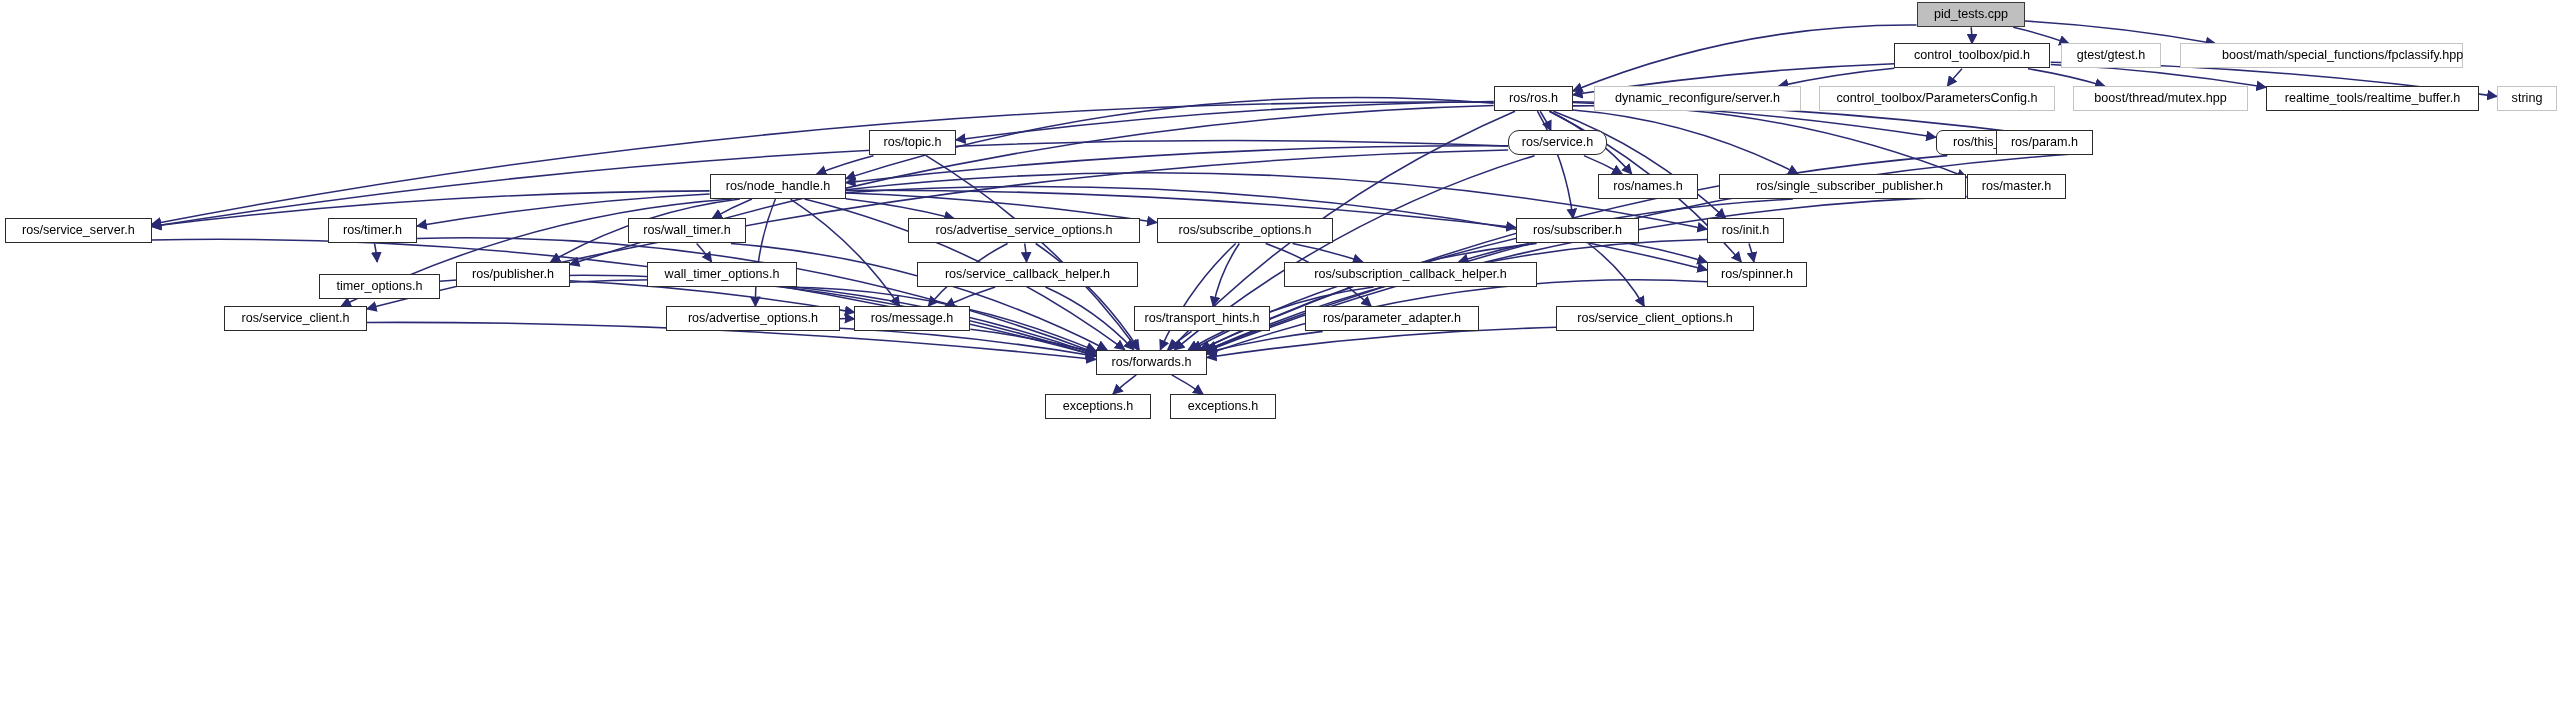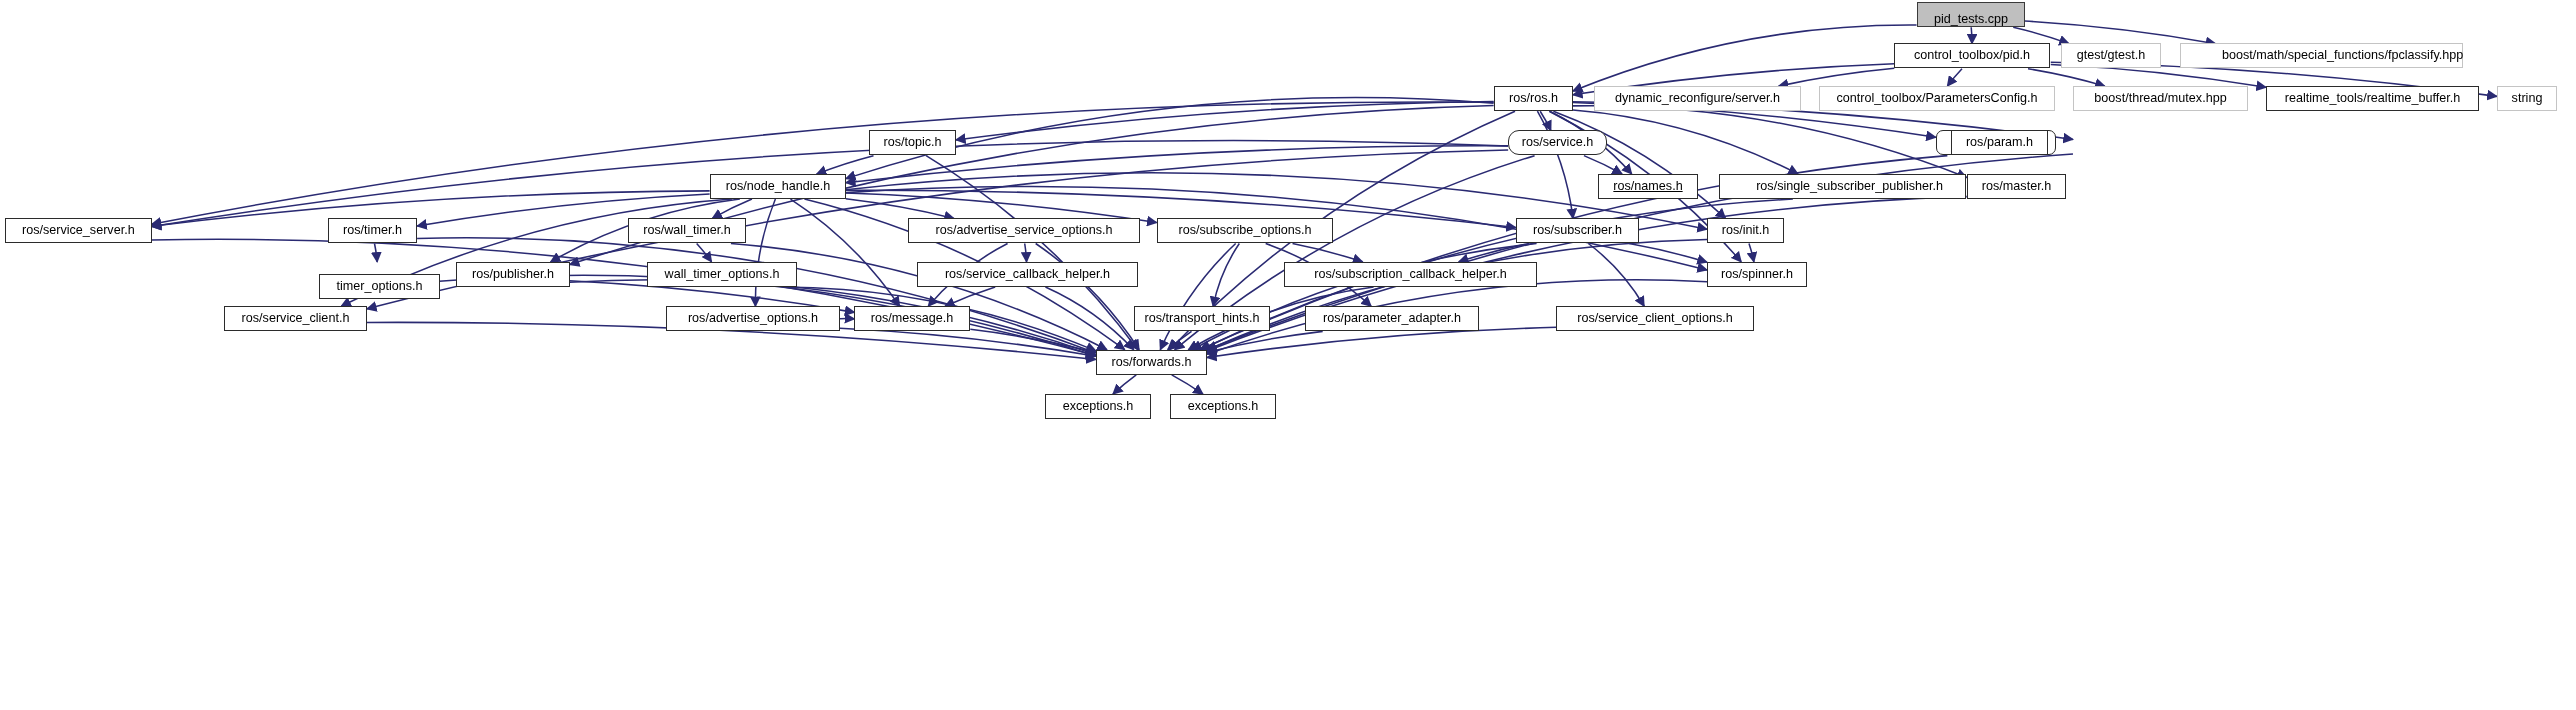--- a/index.html
+++ b/index.html
@@ -123,21 +123,21 @@
         <path d="M 870 339.8181818181818 Q 1003.3672727272727 346.32272727272726 1135 368.72727272727275" fill="none" stroke="#2a2a72" stroke-width="1.6" marker-end="url(#arrow)"></path>
         <path d="M 1005 340.90909090909093 Q 1070.709090909091 348.82727272727277 1135 364.54545454545456" fill="none" stroke="#2a2a72" stroke-width="1.6" marker-end="url(#arrow)"></path>
         <path d="M 1234.1 343 Q 1221.18 351.759 1209.4 362" fill="none" stroke="#2a2a72" stroke-width="1.6" marker-end="url(#arrow)"></path>
         <path d="M 1369.9222222222222 343 Q 1309.3122333556003 350.21696259185035 1250 364.6292585170341" fill="none" stroke="#2a2a72" stroke-width="1.6" marker-end="url(#arrow)"></path>
         <path d="M 1612 338.83620689655174 Q 1430.0637931034482 343.5796551724138 1250 370.0431034482759" fill="none" stroke="#2a2a72" stroke-width="1.6" marker-end="url(#arrow)"></path>
         <path d="M 1176.8152173913043 388 Q 1164.15 397.27608695652174 1152.6847826086957 408" fill="none" stroke="#2a2a72" stroke-width="1.6" marker-end="url(#arrow)"></path>
         <path d="M 1213.554347826087 388 Q 1230.35 397.0282608695652 1245.945652173913 408" fill="none" stroke="#2a2a72" stroke-width="1.6" marker-end="url(#arrow)"></path>
       </g>
   </svg>
   <div id="nodes">
-      <div class="node root" style="left: 1917px; top: 1.9px; width: 108px; align-items: flex-end;">
+      <div class="node root" style="left: 1917px; top: 1.9px; width: 108px;">
         <span>pid_tests.cpp</span>
       </div>
       <div class="node strong" style="left: 1894px; top: 43px; width: 156px;">
         <span>control_toolbox/pid.h</span>
       </div>
       <div class="node" style="left: 2061px; top: 43px; width: 100px;">
         <span>gtest/gtest.h</span>
       </div>
       <div class="node" style="left: 2180px; top: 43px; width: 283px; padding-left: 48px;">
         <span>boost/math/special_functions/fpclassify.hpp</span>
@@ -162,27 +162,27 @@
       </div>
       <div class="node strong" style="left: 869px; top: 130px; width: 87px;">
         <span>ros/topic.h</span>
       </div>
       <div class="node strong" style="left: 1508px; top: 130px; width: 99px; border-radius: 11px;">
         <span>ros/service.h</span>
       </div>
       <div class="node strong" style="left: 1936px; top: 130px; width: 120px; border-radius: 7px;">
         <span>ros/this_node.h</span>
       </div>
-      <div class="node strong" style="left: 1951px; top: 130px; width: 97px;">
+      <div class="node strong" style="left: 1996px; top: 130px; width: 97px;">
         <span>ros/param.h</span>
       </div>
       <div class="node strong" style="left: 710px; top: 174px; width: 136px;">
         <span>ros/node_handle.h</span>
       </div>
-      <div class="node strong" style="left: 1598px; top: 174px; width: 100px; text-decoration: underline;">
+      <div class="node strong" style="left: 1598px; top: 174px; width: 100px;">
         <span>ros/names.h</span>
       </div>
       <div class="node strong" style="left: 1719px; top: 174px; width: 247px; padding-left: 20px;">
         <span>ros/single_subscriber_publisher.h</span>
       </div>
       <div class="node strong" style="left: 1967px; top: 174px; width: 99px;">
         <span>ros/master.h</span>
       </div>
       <div class="node strong" style="left: 4.8px; top: 218px; width: 147px;">
         <span>ros/service_server.h</span>

